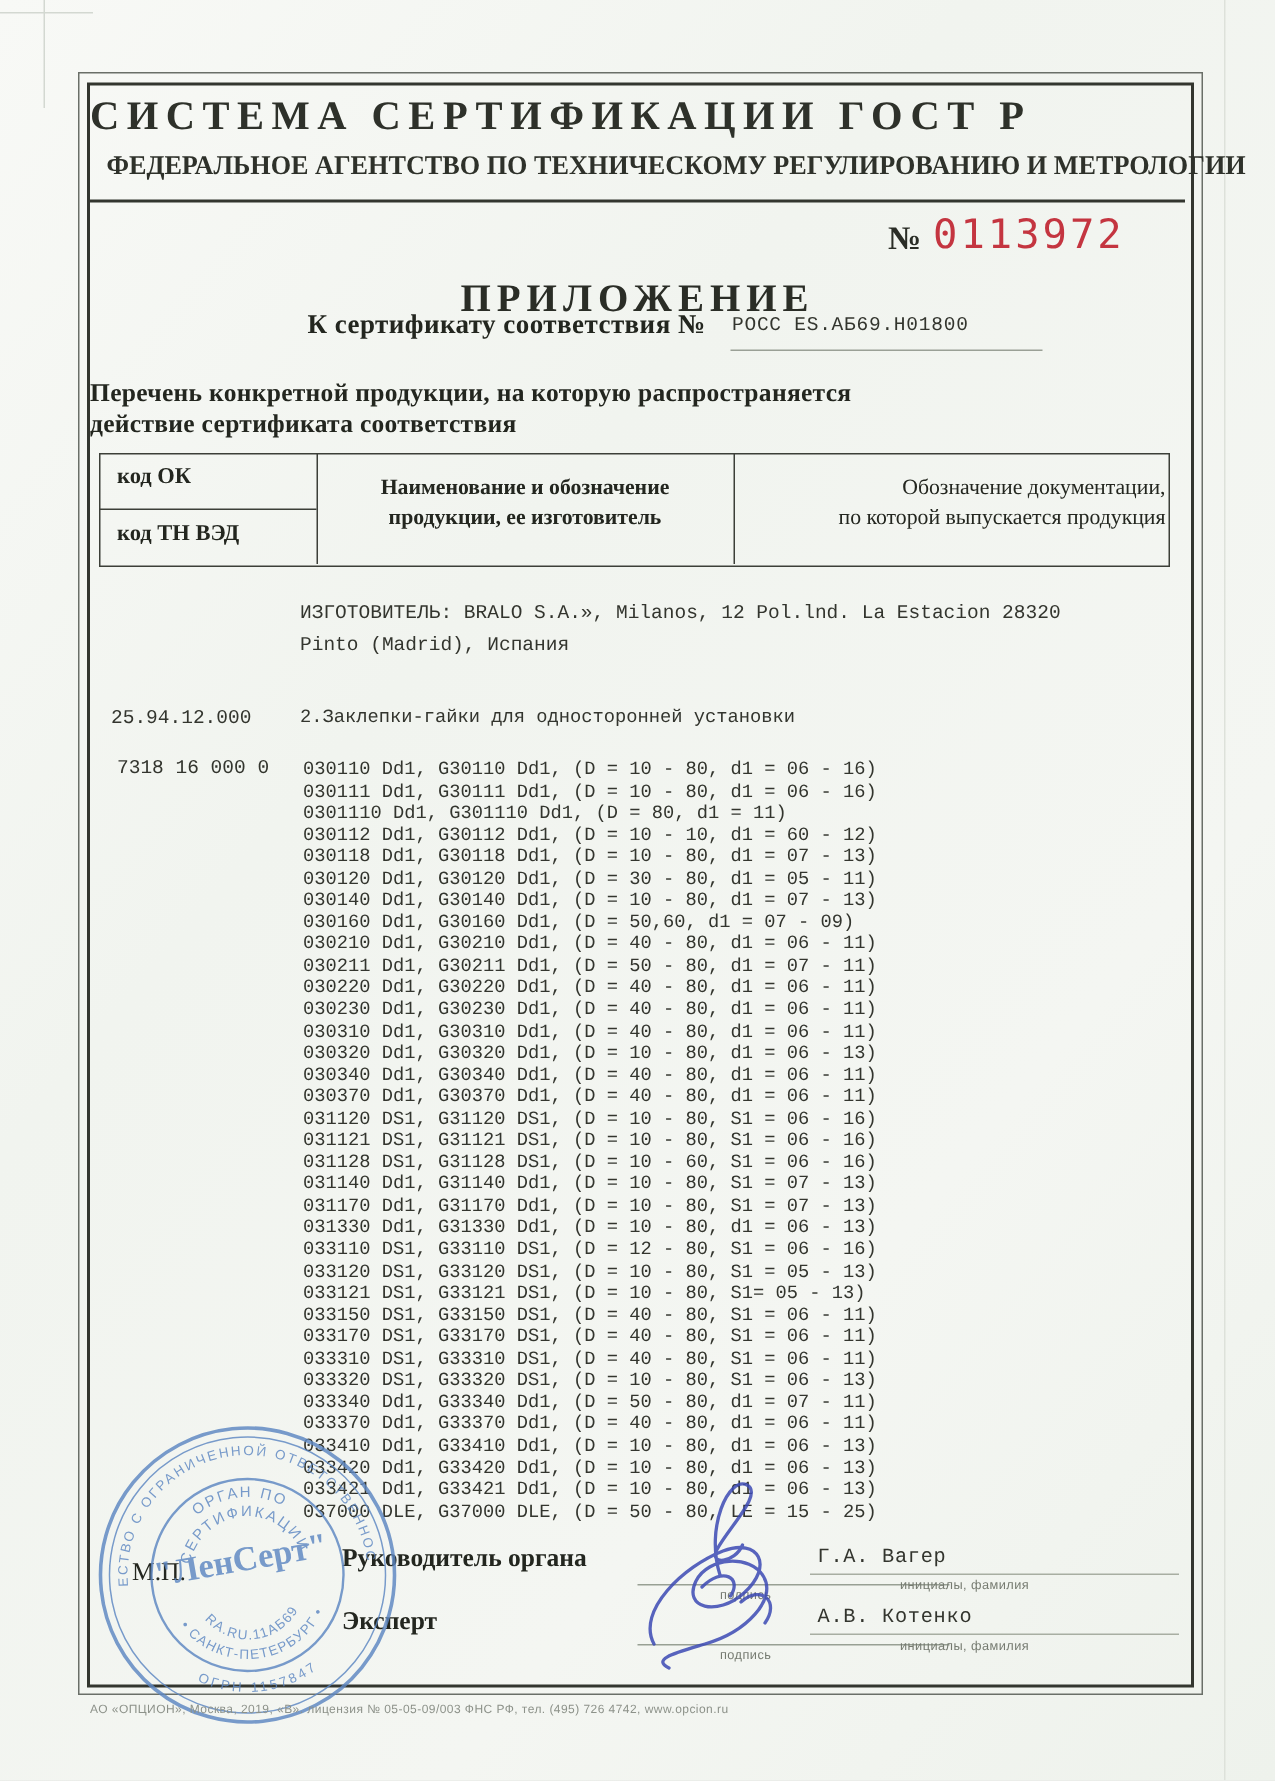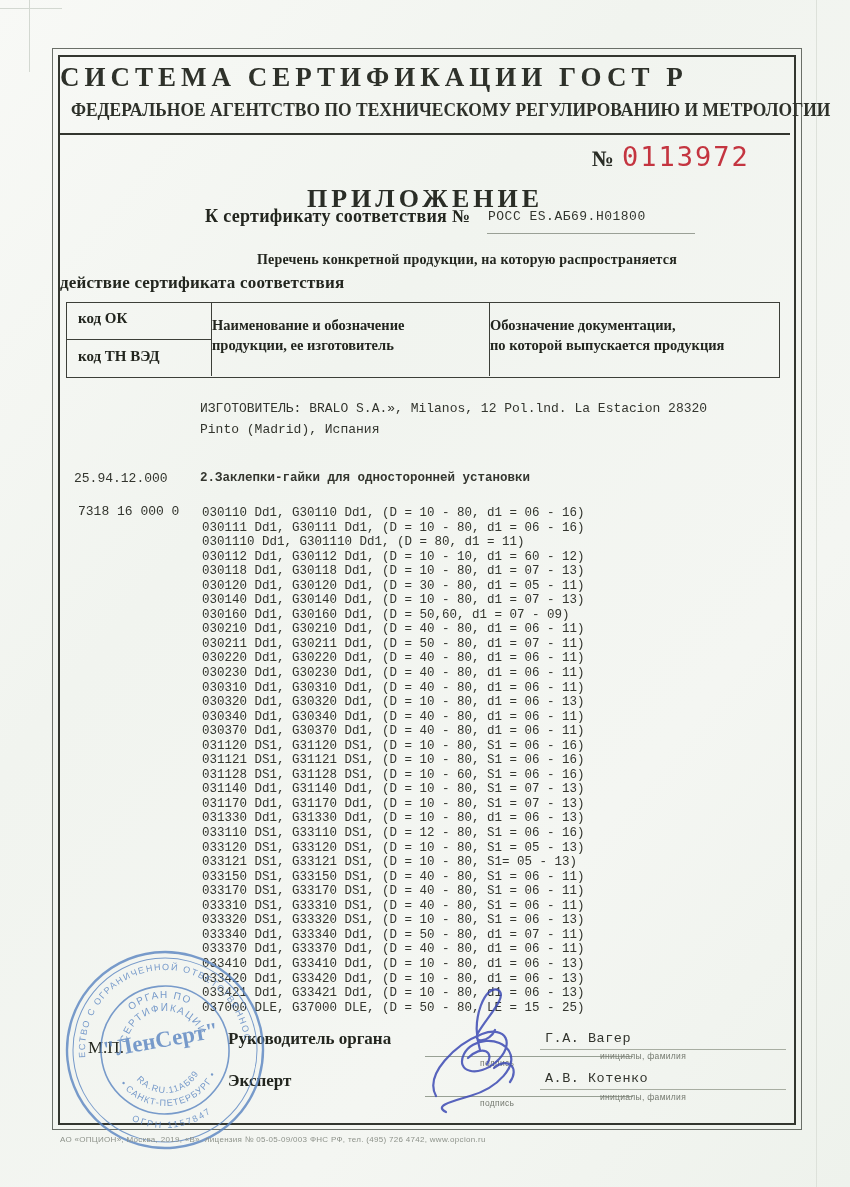--- a/index.html
+++ b/index.html
@@ -21,37 +21,37 @@
   .sys-title { left:60px; top:62px; width:730px; text-align:left; font-size:27px; font-weight:bold; letter-spacing:5px; color:#2e312a; }
   .agency { left:60px; top:100px; width:730px; text-align:center; font-size:18px; font-weight:bold; letter-spacing:0px; transform:scaleX(.97); color:#2e312a; white-space:nowrap; }
   
   .doc-no { left:592px; top:146px; font-size:22px; font-weight:bold; color:#2a2d26; }
   .doc-no-digits { left:622px; top:141px; font-family:"DejaVu Sans Mono", monospace; font-size:27px; letter-spacing:2px; }
   
   .doc-title { left:60px; top:172px; width:730px; text-align:center; font-size:26px; font-weight:bold; letter-spacing:4px; color:#2a2d26;margin-top:12px; }
   .cert-no { left:488px; top:209px; font-family:"Liberation Mono", monospace; font-size:13px; color:#33362e; letter-spacing:.5px; white-space:nowrap; }
   .cert-label { left:205px; top:206px; font-size:18px; font-weight:600; letter-spacing:.3px; }
   .cert-underline { left:487px; top:233px; width:208px; border-top:1px solid #9aa096; }
-  .subtitle1 { left:60px; top:252px; width:730px; text-align:center; font-size:14px; font-weight:bold; letter-spacing:.2px;padding-left:42px; }
+  .subtitle1 { left:60px; top:252px; width:730px; text-align:left; font-size:17px; font-weight:bold; letter-spacing:.2px; }
   .subtitle2 { left:60px; top:273px; width:730px; text-align:left; font-size:17px; font-weight:bold; letter-spacing:.2px; }
   
   .tbl { left:66px; top:302px; width:712px; height:74px; border:1.4px solid #3c3f38; }
   .tbl-v1 { left:211px; top:302px; width:0; height:74px; border-left:1.2px solid #3c3f38; }
   .tbl-v2 { left:489px; top:302px; width:0; height:74px; border-left:1.2px solid #3c3f38; }
   .tbl-h1 { left:66px; top:339px; width:145px; border-top:1.1px solid #3c3f38; }
   .th-c1a { left:78px; top:310px; font-size:15px; font-weight:600; }
   .th-c1b { left:78px; top:348px; font-size:15px; font-weight:600; }
-  .th-c2 { left:212px; top:315px; width:276px; text-align:left; font-size:14.5px; font-weight:bold; line-height:20px; }
-  .th-c3 { left:490px; top:315px; width:287px; text-align:left; font-size:14.5px; font-weight:bold; line-height:20px; }
+  .th-c2 { left:212px; top:315px; width:276px; text-align:center; font-size:14.5px; font-weight:bold; line-height:20px; }
+  .th-c3 { left:490px; top:315px; width:287px; text-align:right; font-size:14.5px; font-weight:normal; line-height:20px; }
   
   .mono { font-family:"Liberation Mono","DejaVu Sans Mono", monospace; color:#33352e; white-space:pre; }
   .manufacturer { left:200px; top:385px; font-size:13px; line-height:21px; }
   .code-ok { left:74px; top:471px; font-size:13px; }
   .code-tnved { left:78px; top:504px; font-size:13px; }
-  .product-heading { left:200px; top:471px; font-size:12.5px;font-weight:bold; }
+  .product-heading { left:200px; top:471px; font-size:12.5px; }
   .product-lines { left:200px; top:504px; font-size:12.5px; line-height:14.55px; margin:2px; }
   
   .sig-label-head { left:228px; top:1029px; font-size:17px; font-weight:bold; }
   .sig-label-exp { left:228px; top:1071px; font-size:17px; font-weight:bold; }
   .mp { left:88px; top:1038px; font-size:17px; color:#24271f; }
   .sig-line1 { left:425px; top:1056px; width:208px; border-top:1px solid #98a094; }
   .sig-line2 { left:425px; top:1096px; width:208px; border-top:1px solid #98a094; }
   .cap { font-family:"Liberation Sans", sans-serif; font-size:8.5px; color:#757a70; letter-spacing:.3px; }
   .cap-sign1 { left:480px; top:1058px; }
   .cap-sign2 { left:480px; top:1098px; }

